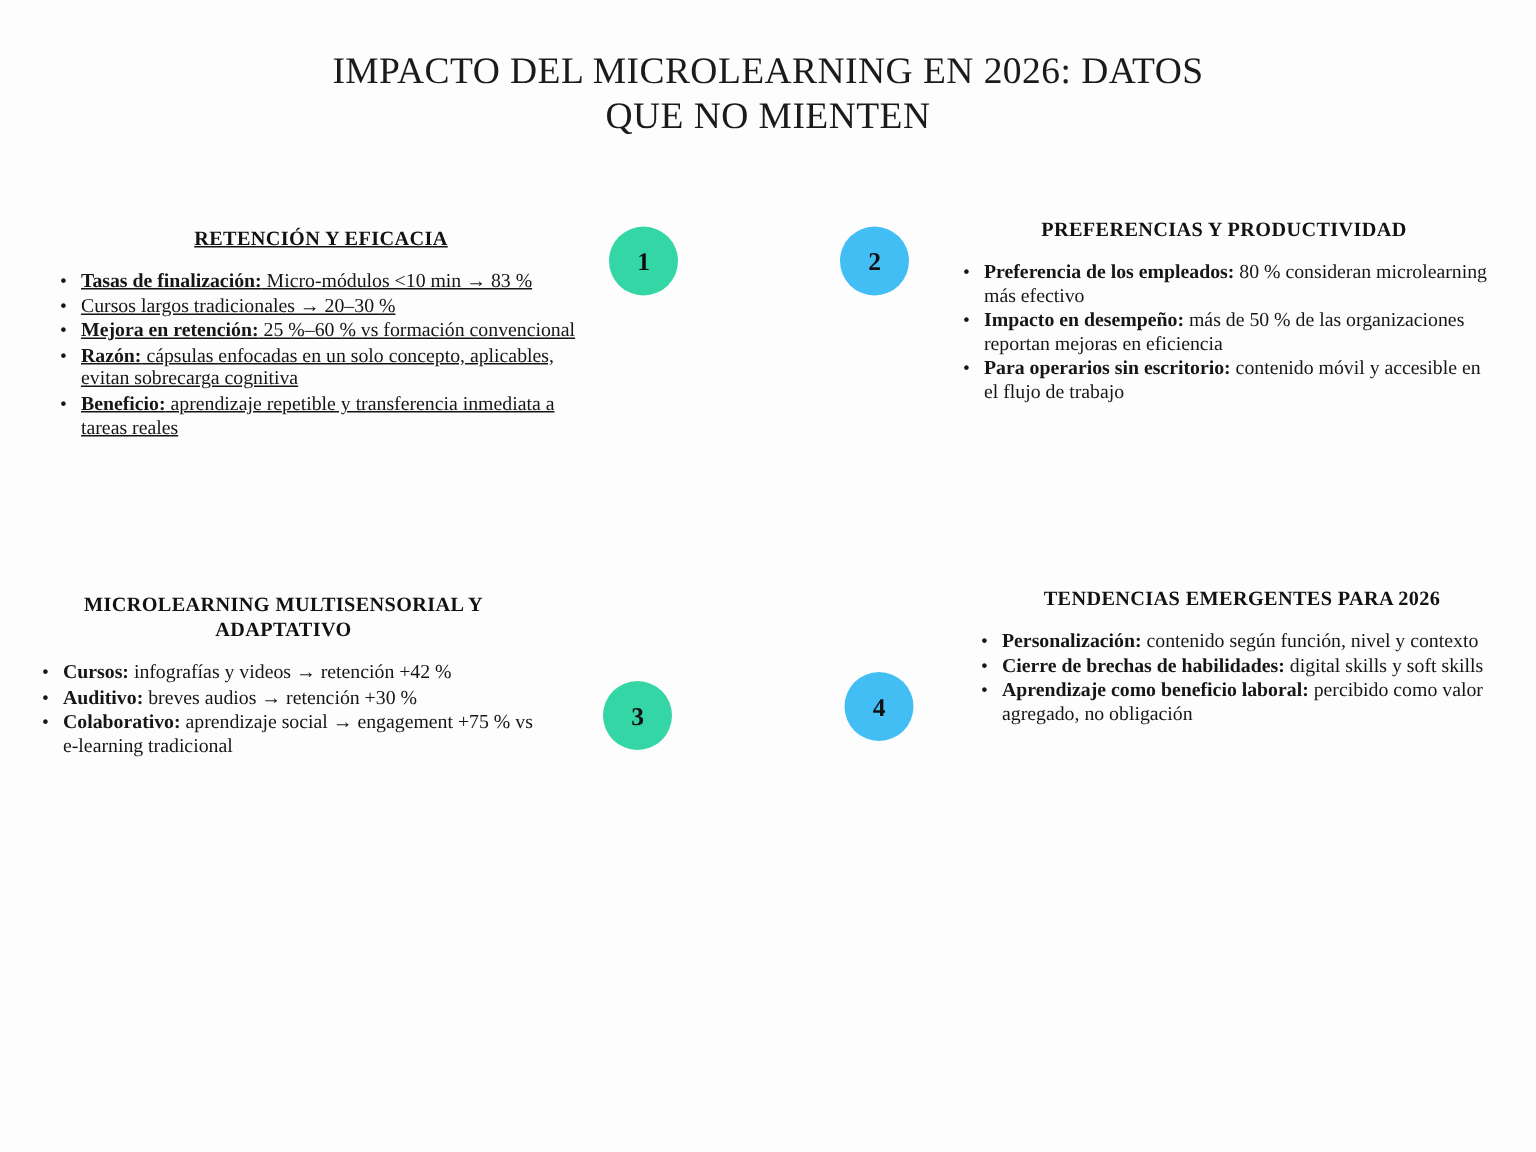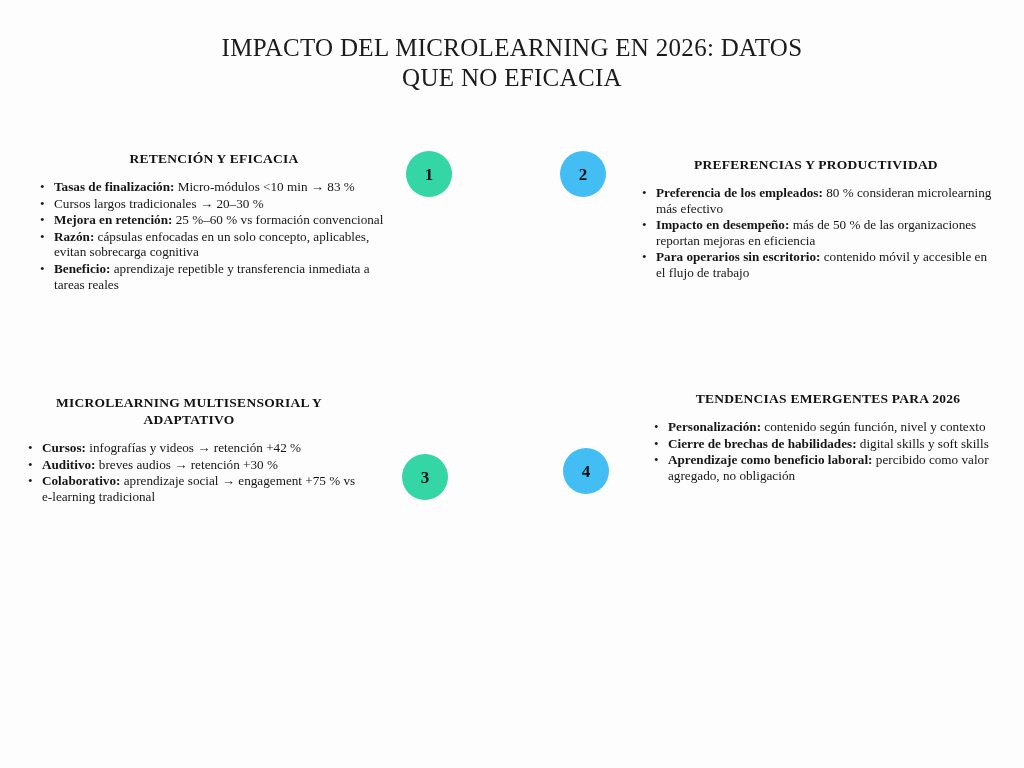--- a/index.html
+++ b/index.html
@@ -65,22 +65,22 @@
     font-size: 13px;
     line-height: 15.6px;
     color: #161616;
   }
   ul.bullets li b {
     font-weight: bold;
     margin-top: 28px;
   }
 
   
-  #block-1 { left: 36px;  top: 150px; width: 360px; }
-  #block-2 { left: 638px; top: 156px; width: 356px; }
+  #block-1 { left: 36px;  top: 150px; width: 360px; text-decoration: underline; }
+  #block-2 { left: 638px; top: 144px; width: 356px; }
   #block-3 { left: 24px;  top: 394px; width: 340px; }
   #block-4 { left: 650px; top: 390px; width: 356px; }
 
   #block-1 .block-head { width: 356px; }
   #block-3 .block-head { width: 330px; }
 
   
   .num-circle {
     position: absolute;
     width: 46px;
@@ -98,21 +98,21 @@
   #circle-1 { left: 406px; top: 151px; }
   #circle-2 { left: 560px; top: 151px; }
   #circle-3 { left: 402px; top: 454px; }
   #circle-4 { left: 563px; top: 448px; }
 </style>
 </head>
 <body style="background: rgb(253, 253, 253); color: rgb(20, 20, 20);">
 
 <div id="title">
   <span class="tline">IMPACTO DEL MICROLEARNING EN 2026: DATOS</span>
-  <span class="tline">QUE NO EFICACIA</span>
+  <span class="tline">QUE NO MIENTEN</span>
 </div>
 
 <div class="block" id="block-1">
   <div class="block-head">RETENCIÓN Y EFICACIA</div>
   <ul class="bullets">
       <li><b>Tasas de finalización:</b><span> Micro-módulos &lt;10 min → 83 %</span></li>
       <li><span>Cursos largos tradicionales → 20–30 %</span></li>
       <li><b>Mejora en retención:</b><span> 25 %–60 % vs formación convencional</span></li>
       <li><b>Razón:</b><span> cápsulas enfocadas en un solo concepto, aplicables, evitan sobrecarga cognitiva</span></li>
       <li><b>Beneficio:</b><span> aprendizaje repetible y transferencia inmediata a tareas reales</span></li>

